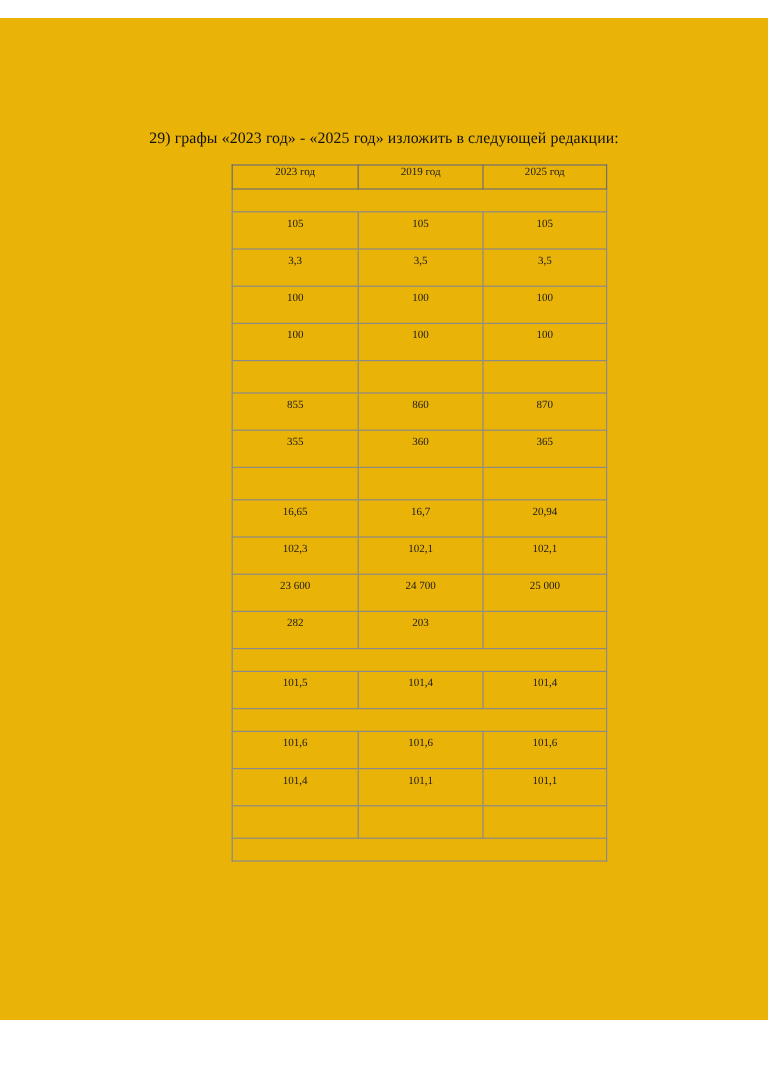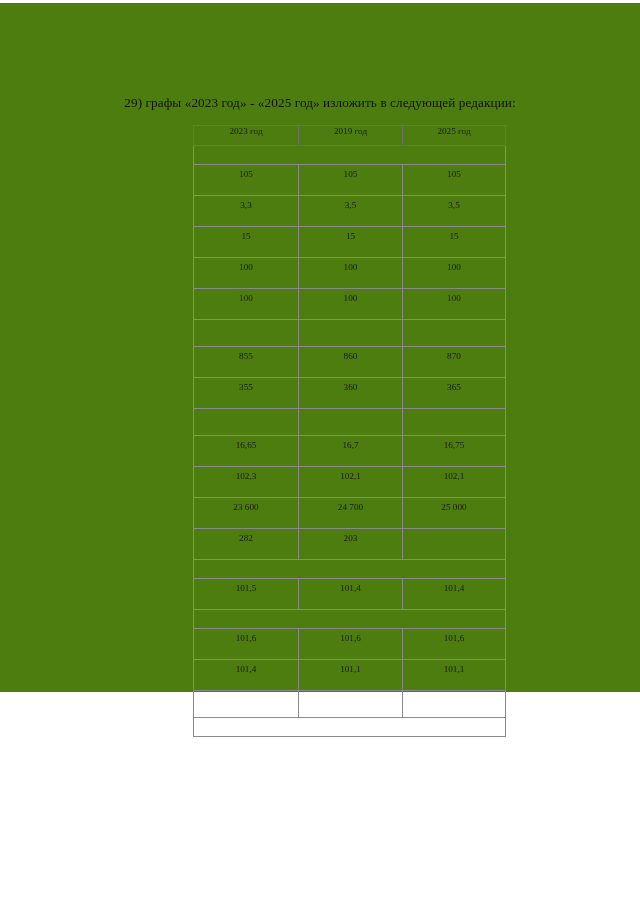--- a/index.html
+++ b/index.html
@@ -12,25 +12,25 @@
     height: 905px;
     background: #ffffff;
     font-family: "Liberation Serif", "DejaVu Serif", serif;
     color: #000000;
     overflow: hidden;
     position: relative;
   }
 
   .page {
     position: absolute;
-    top: 3px;
+    top: 15px;
     left: 0;
     width: 640px;
-    height: 689px;
-    background: #4d7c0f;
+    height: 835px;
+    background: #eab308;
   }
 
   .heading {
     position: absolute;
     left: 0;
     top: 91px;
     width: 640px;
     text-align: center;
     font-size: 13.2px;
     line-height: 17px;
@@ -116,25 +116,20 @@
             <td>105</td>
             <td>105</td>
             <td>105</td>
           </tr>
           <tr class="data-row">
             <td>3,3</td>
             <td>3,5</td>
             <td>3,5</td>
           </tr>
           <tr class="data-row">
-            <td>15</td>
-            <td>15</td>
-            <td>15</td>
-          </tr>
-          <tr class="data-row">
             <td>100</td>
             <td>100</td>
             <td>100</td>
           </tr>
           <tr class="data-row">
             <td>100</td>
             <td>100</td>
             <td>100</td>
           </tr>
           <tr class="empty-row">
@@ -153,21 +148,21 @@
             <td>365</td>
           </tr>
           <tr class="empty-row">
             <td></td>
             <td></td>
             <td></td>
           </tr>
           <tr class="data-row">
             <td>16,65</td>
             <td>16,7</td>
-            <td>16,75</td>
+            <td>20,94</td>
           </tr>
           <tr class="data-row">
             <td>102,3</td>
             <td>102,1</td>
             <td>102,1</td>
           </tr>
           <tr class="data-row">
             <td>23 600</td>
             <td>24 700</td>
             <td>25 000</td>

